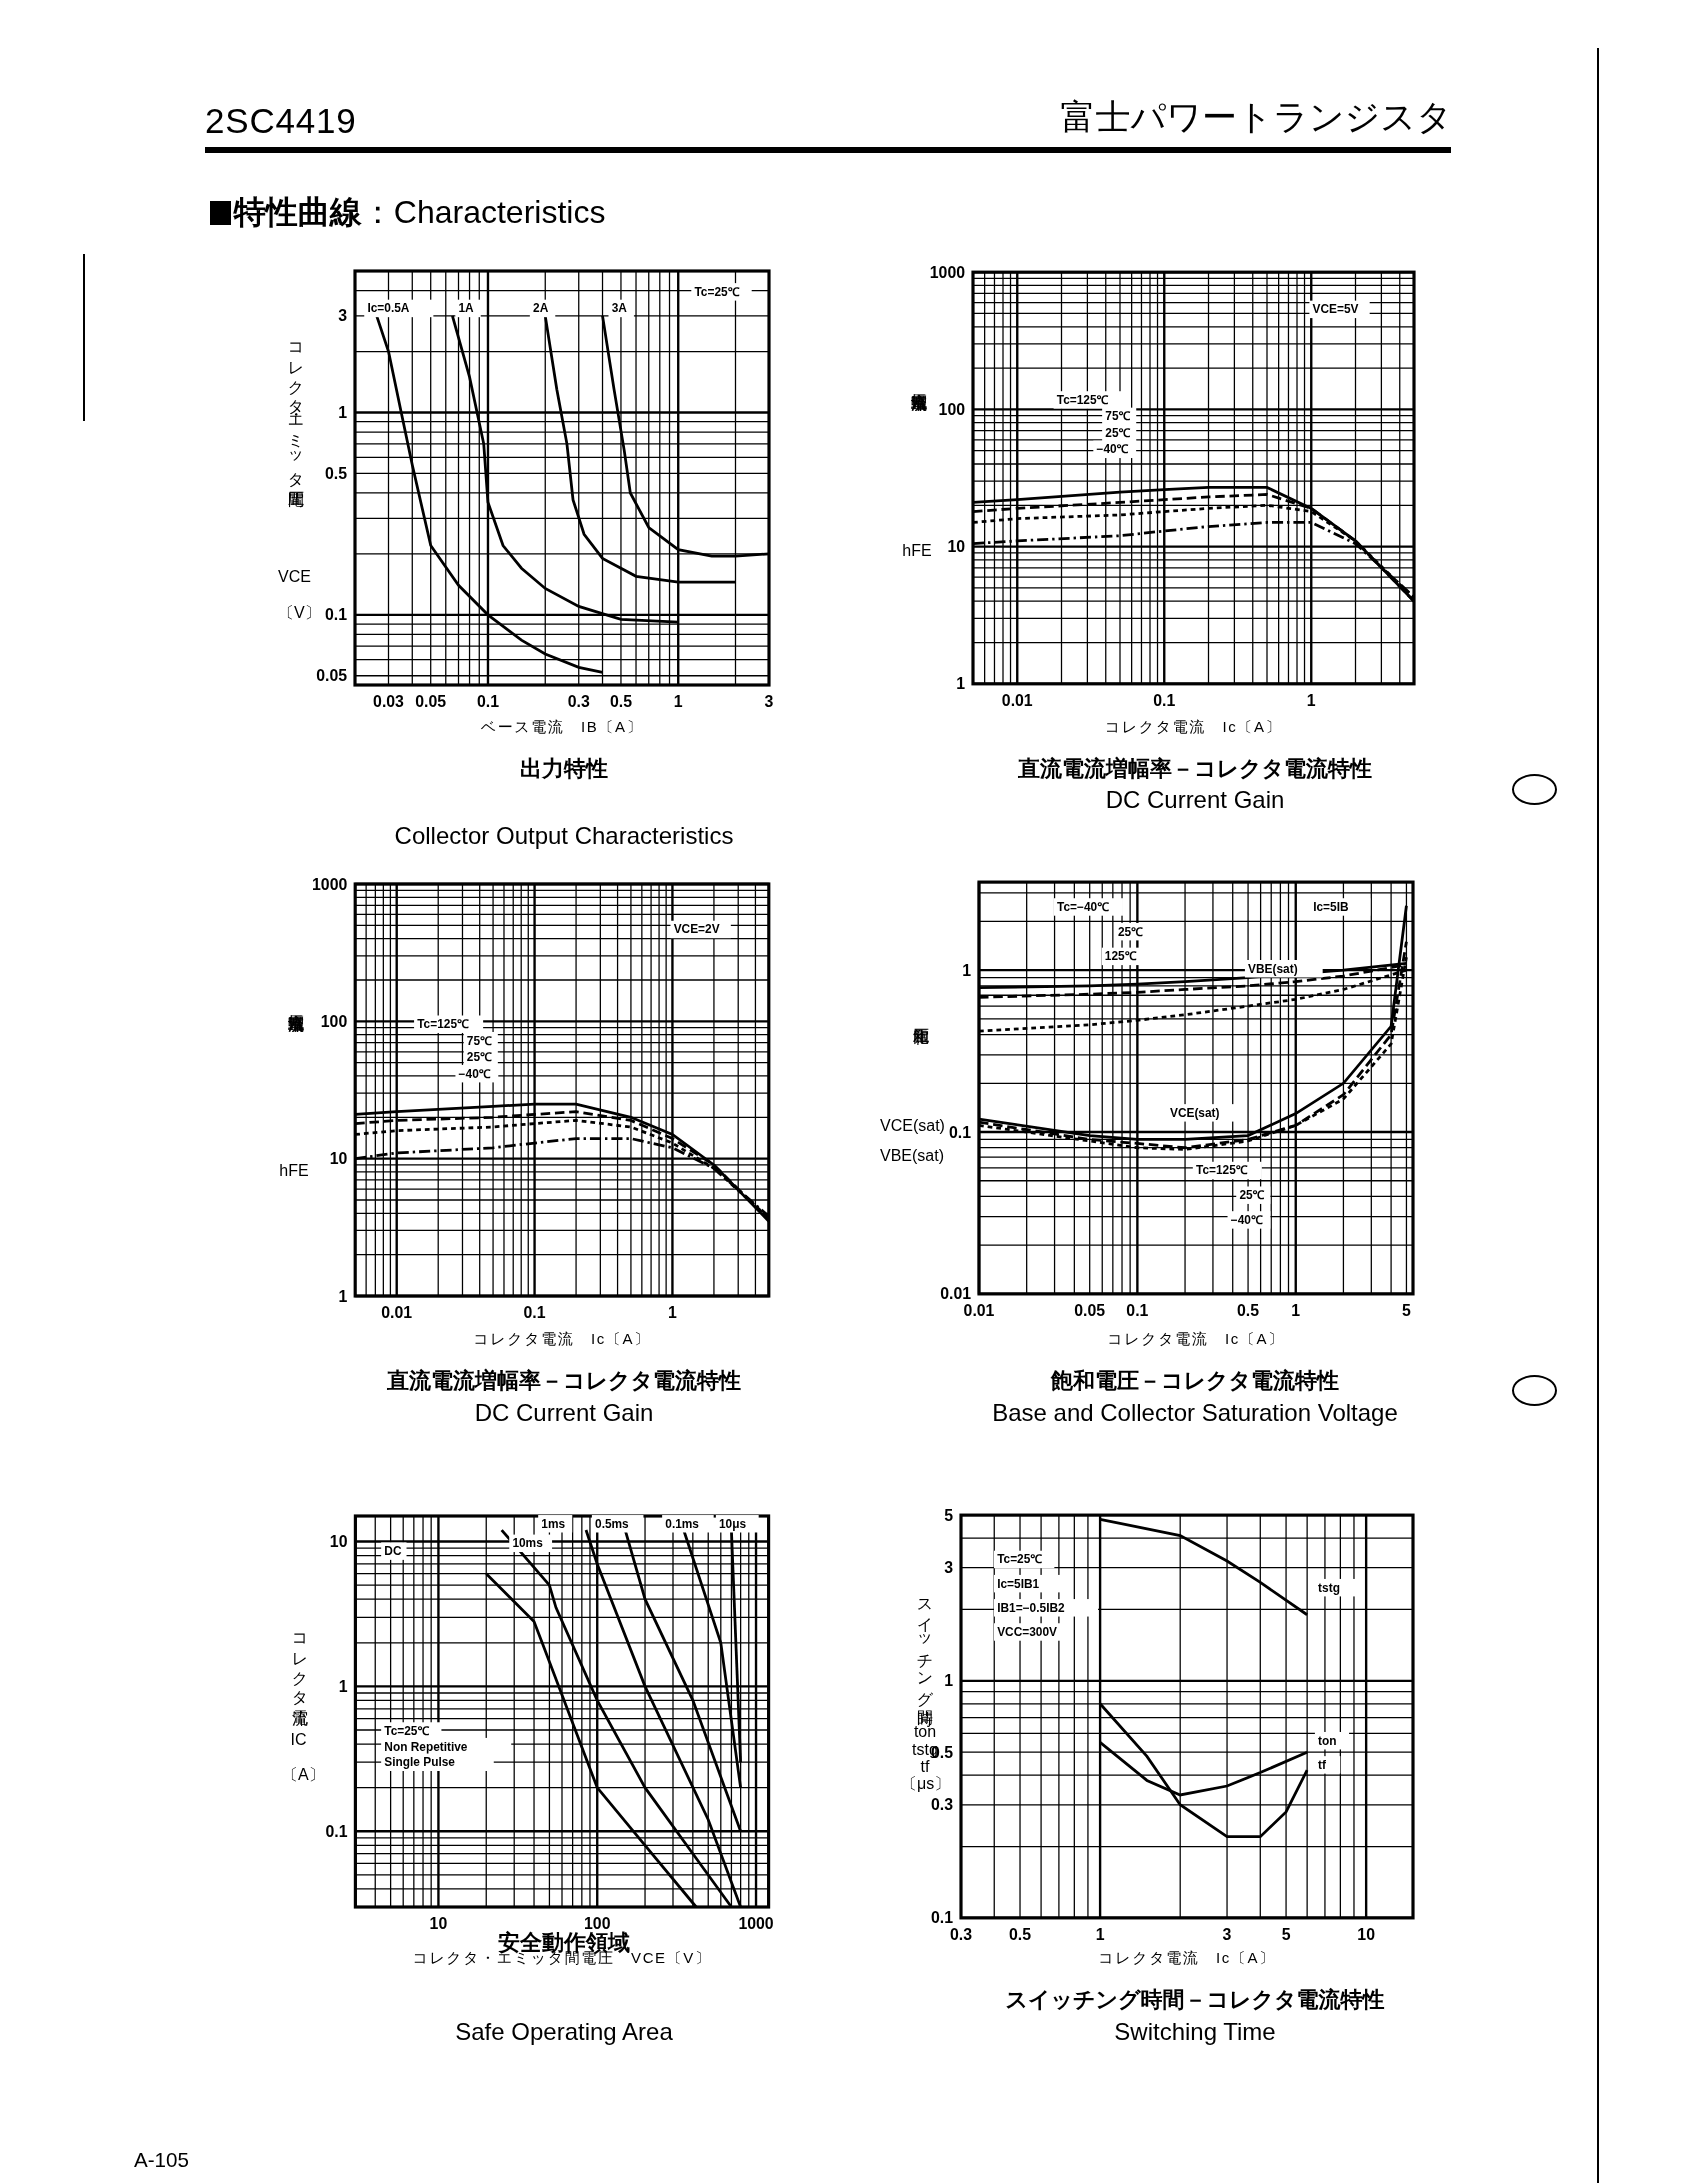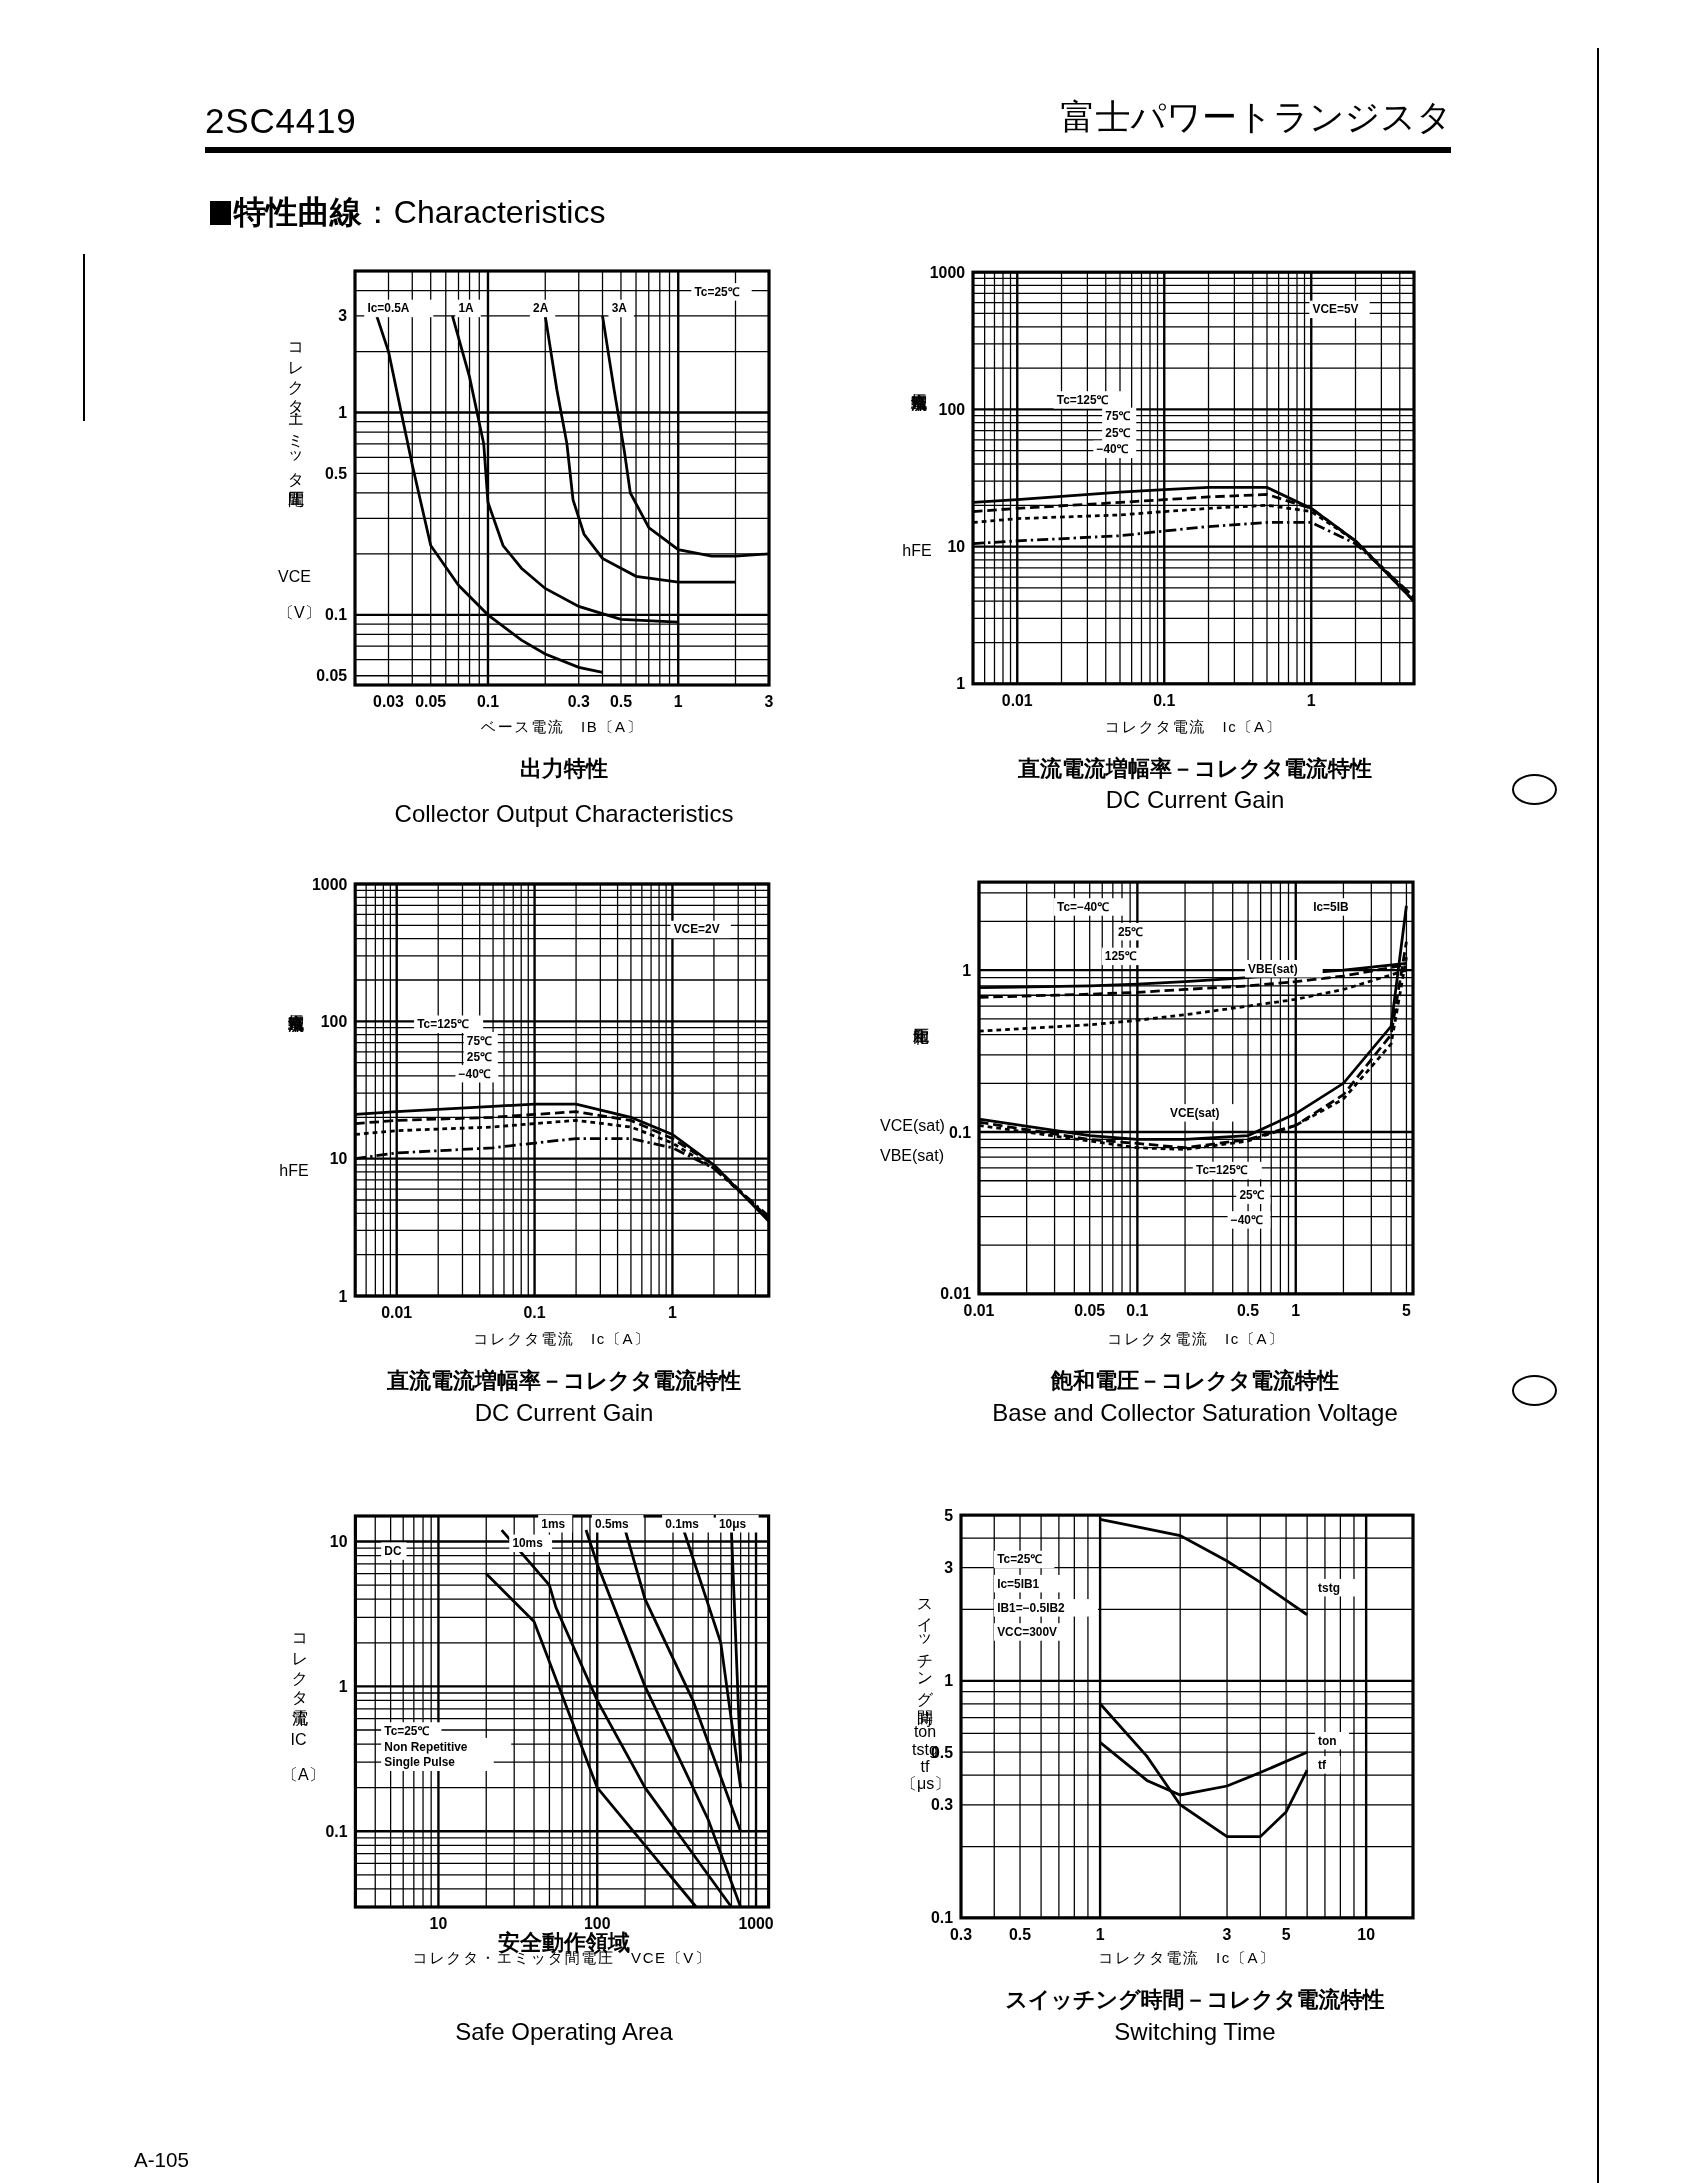--- a/index.html
+++ b/index.html
@@ -515,21 +515,21 @@
       <text x="449.51000000000005" y="96.33" class="lbl">tstg</text>
       <rect x="445.51000000000005" y="272.98999999999995" width="43" height="22" fill="#fff"></rect>
       <text x="449.51000000000005" y="288.98999999999995" class="lbl">ton</text>
       <rect x="445.51000000000005" y="303.41" width="32" height="22" fill="#fff"></rect>
       <text x="449.51000000000005" y="319.41" class="lbl">tf</text>
     </svg>
   </div>
 
 <div class="xlab" style="left:355px;top:718px;width:414px;">ベース電流　IB〔A〕</div>
 <div class="cap-jp" style="left:318px;top:754px;width:492px;">出力特性</div>
-<div class="cap-en" style="left:318px;top:800px;width:492px;">Collector Output Characteristics</div>
+<div class="cap-en" style="left:318px;top:822px;width:492px;">Collector Output Characteristics</div>
 <div class="ylab" style="left:282px;top:333px;writing-mode:vertical-rl;">コレクタ・エミッタ間電圧</div>
 <div class="ysym" style="left:278px;top:568px;width:32px;">VCE</div>
 <div class="ysym" style="left:278px;top:603px;width:32px;">〔V〕</div>
 
 <div class="xlab" style="left:973px;top:718px;width:441px;">コレクタ電流　Ic〔A〕</div>
 <div class="cap-jp" style="left:945px;top:754px;width:500px;">直流電流増幅率－コレクタ電流特性</div>
 <div class="cap-en" style="left:945px;top:786px;width:500px;">DC Current Gain</div>
 <div class="ylab" style="left:905px;top:381px;writing-mode:vertical-rl;">直流電流増幅率</div>
 <div class="ysym" style="left:897px;top:542px;width:40px;">hFE</div>
 

